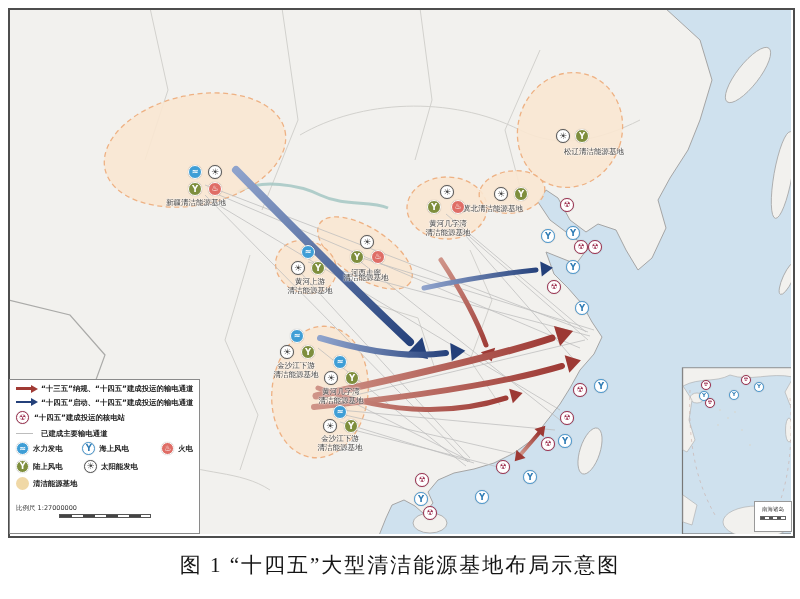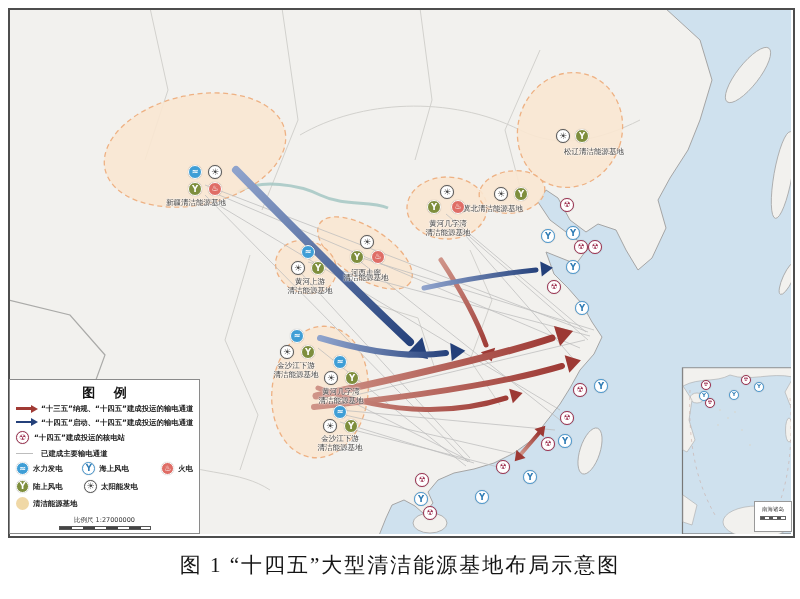--- a/index.html
+++ b/index.html
@@ -36,21 +36,21 @@
         font:600 7.4px/9px "DejaVu Sans",sans-serif;color:#1c1c1c;white-space:nowrap;}
   .sw-arrow{position:relative;width:15px;height:2.5px;flex:none;margin-right:5px;}
   .sw-arrow::after{content:"";position:absolute;right:-7px;top:50%;transform:translateY(-50%);
         border-top:4.5px solid transparent;border-bottom:4.5px solid transparent;border-left:7px solid currentColor;}
   .swr{background:#a03a34;color:#a03a34;}
   .swb{background:#24407a;color:#24407a;}
   .sw-line{width:17px;height:0;border-top:1.5px solid #bdbdbd;flex:none;margin-right:3px;}
   .mk-leg{position:static;margin:0;flex:none;width:13px;height:13px;}
   .lpair{display:inline-flex;align-items:center;gap:4px;}
   .lpair0{width:63px;}.lpair1{width:76px;}
-  .scale-row{margin-top:6px;text-align:center;font:6.5px/8px "DejaVu Sans",sans-serif;color:#333;}
+  .scale-row{margin-top:14px;text-align:left;font:6.5px/8px "DejaVu Sans",sans-serif;color:#333;}
   .scale-bar-line{margin:2px auto 0;width:92px;height:4px;border:1px solid #555;box-sizing:border-box;
         background:repeating-linear-gradient(90deg,#444 0 11.5px,#fff 11.5px 23px);}
 
   
   .inset-label-box{position:absolute;left:754px;top:501px;width:38px;height:31px;background:#fff;
         border:1px solid #999;box-sizing:border-box;z-index:4;text-align:center;
         font:5.5px/7px "DejaVu Sans",sans-serif;color:#333;padding-top:4px;}
   .inset-mini-bar{margin:3px auto 0;width:24px;height:2px;border:0.5px solid #666;
         background:repeating-linear-gradient(90deg,#555 0 4px,#fff 4px 8px);}
 
@@ -270,21 +270,20 @@
       <div class="mk mk-nuclear" style="left: 430px; top: 513px;">☢</div>
       <div class="mk mk-nuclear mk-sm" style="left: 706px; top: 385px;">☢</div>
       <div class="mk mk-nuclear mk-sm" style="left: 746px; top: 380px;">☢</div>
       <div class="mk mk-offshore mk-sm" style="left: 759px; top: 387px;">Y</div>
       <div class="mk mk-offshore mk-sm" style="left: 704px; top: 396px;">Y</div>
       <div class="mk mk-offshore mk-sm" style="left: 734px; top: 395px;">Y</div>
       <div class="mk mk-nuclear mk-sm" style="left: 710px; top: 403px;">☢</div>
     </div>
 
   <div class="legend">
-    <div class="legend-title">图 例</div>
     <div id="legend-rows">
         <div class="lrow">
           <span class="sw-arrow swr"></span>
           <span>“十三五”纳规、“十四五”建成投运的输电通道</span>
         </div>
         <div class="lrow">
           <span class="sw-arrow swb"></span>
           <span>“十四五”启动、“十四五”建成投运的输电通道</span>
         </div>
         <div class="lrow">

